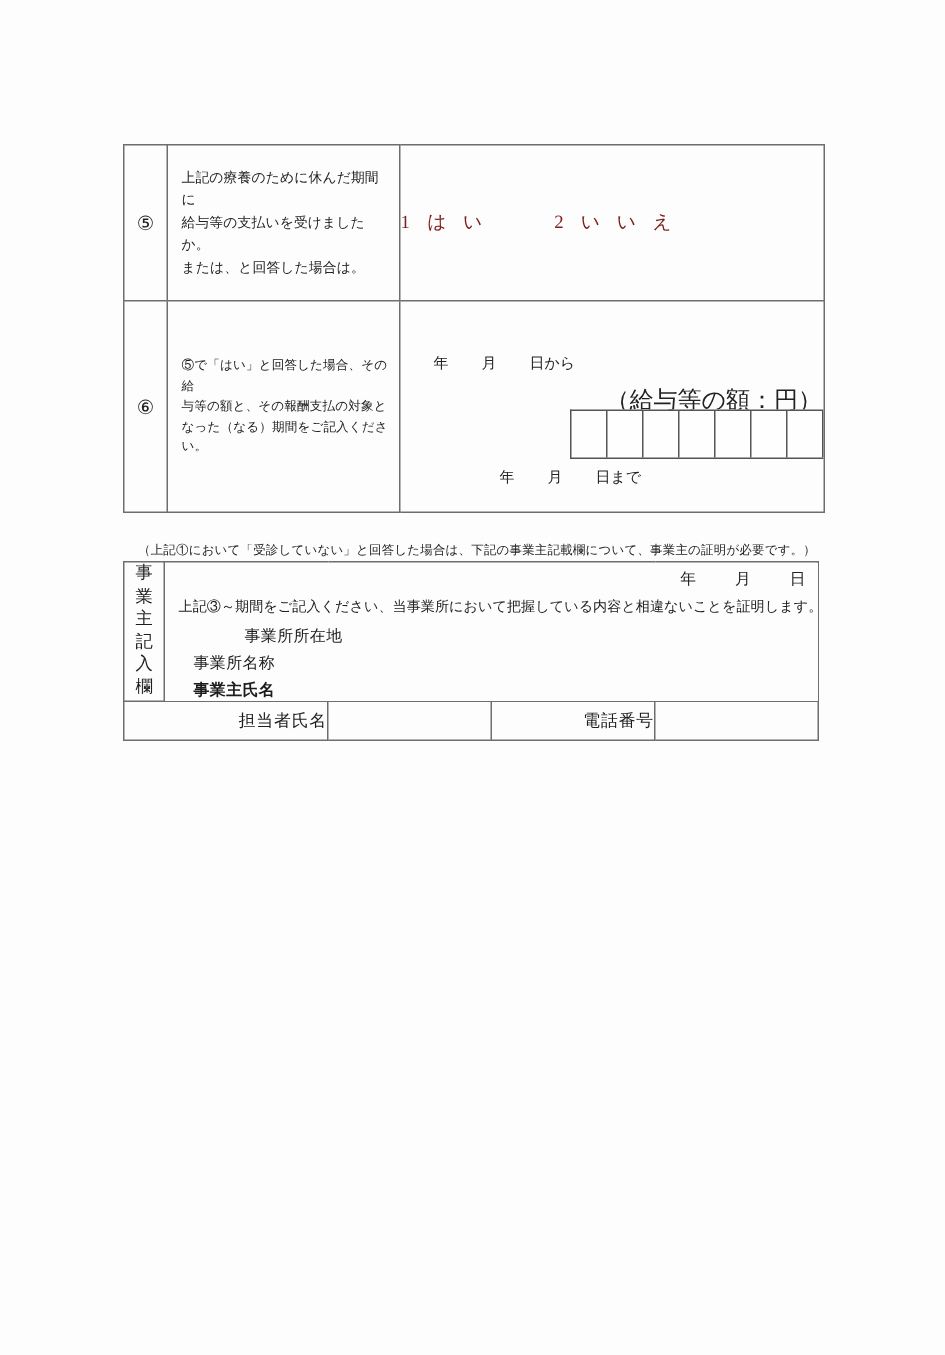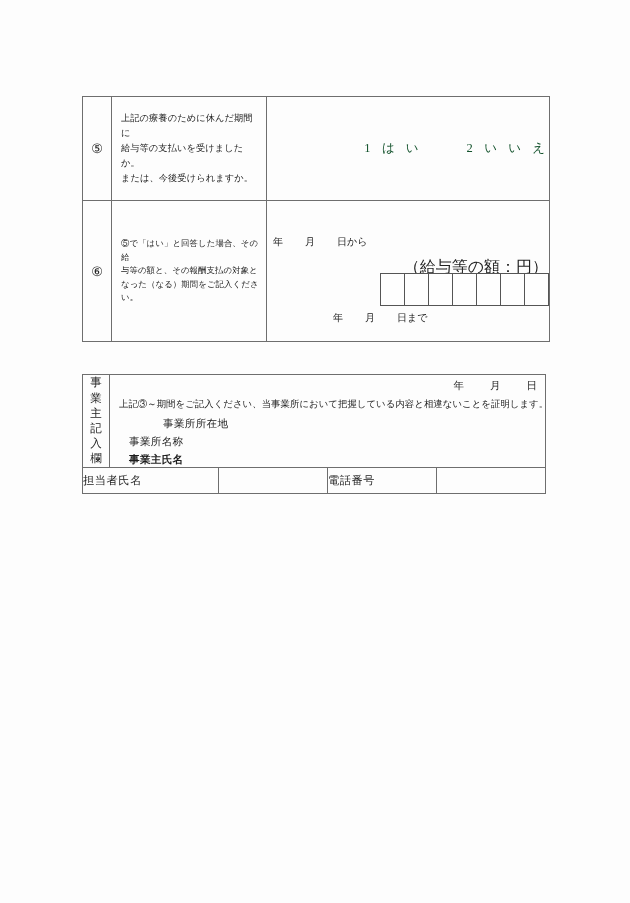--- a/index.html
+++ b/index.html
@@ -62,43 +62,43 @@
     color: #222;
     font-family: "Liberation Serif", "DejaVu Serif", serif;
   }
   .quest-text-6 {
     font-size: 8.4px;
     line-height: 1.6;
   }
 
   
   .ans5 {
-    text-align: right;
+    text-align: left;
     padding-left: 40px;
     font-size: 12.5px;
     letter-spacing: 0.5px;
-    color: #14532d;
+    color: #7f1d1d;
   }
   .ans5 .opt-num { margin-right: 11px; }
   .ans5 .opt-lbl { letter-spacing: 4px; }
   .ans5 .gap { display: inline-block; width: 44px; }
 
   
   .ans6 {
     position: relative;
     height: 140px;
   }
   .dateline {
     position: absolute;
     font-size: 10px;
     color: #222;
     white-space: nowrap;
   }
   .dateline .sp { display: inline-block; width: 22px; }
-  .dl-from { left: 6px; top: 34px; }
+  .dl-from { left: 22px; top: 34px; }
   .dl-to   { left: 22px; top: 110px; margin-left: 44px; }
 
   .amount-label {
     position: absolute;
     right: 1px;
     top: 56px;
     font-size: 16px;
     color: #222;
     white-space: nowrap;
   }
@@ -191,21 +191,21 @@
     white-space: nowrap;
     letter-spacing: 0.3px;
   }
   .ef-1 { left: 13px; top: 42px; margin-left: 40px; }
   .ef-2 { left: 19px; top: 60px; }
   .ef-3 { left: 19px; top: 78px; font-weight: bold; }
 
   
   .crow td { height: 25px; }
   .c-label {
-    text-align: left;
+    text-align: right;
     font-size: 11.2px;
     letter-spacing: 0.6px;
     color: #1c1c1c;
     font-family: Liberation Serif, serif;
   }
   .c-name-label  { width: 77px; }
   .c-name-value  { width: 157px; }
   .c-tel-label   { width: 77px; }
   .c-tel-value   { width: auto; }
   .c-blank { background: #fefefe; }
@@ -216,21 +216,21 @@
 <div class="page">
 
   <table class="qtable">
     <tbody>
       <tr class="row5">
         <td class="col-num num-cell">⑤</td>
         <td class="col-quest">
           <div class="quest-text">
             <div>上記の療養のために休んだ期間に</div>
             <div>給与等の支払いを受けましたか。</div>
-            <div>または、今後受けられますか。</div>
+            <div>または、と回答した場合は。</div>
           </div>
         </td>
         <td class="col-ans ans5">
           <span class="opt-num">1</span><span class="opt-lbl">は い</span><span class="gap"></span><span class="opt-num">2</span><span class="opt-lbl">い い え</span>
         </td>
       </tr>
 
       <tr class="row6">
         <td class="col-num num-cell">⑥</td>
         <td class="col-quest">
@@ -258,20 +258,21 @@
             </div>
 
             <div class="dateline dl-to"><span>年</span><span class="sp"></span><span>月</span><span class="sp"></span><span>日まで</span></div>
 
           </div>
         </td>
       </tr>
     </tbody>
   </table>
 
+  <div class="note">（上記①において「受診していない」と回答した場合は、下記の事業主記載欄について、事業主の証明が必要です。）</div>
 
   <table class="etable">
     <tbody>
       <tr>
         <td class="vlabel-cell" rowspan="1">
           <div class="vlabel">
             <span>事</span>
             <span>業</span>
             <span>主</span>
             <span>記</span>

